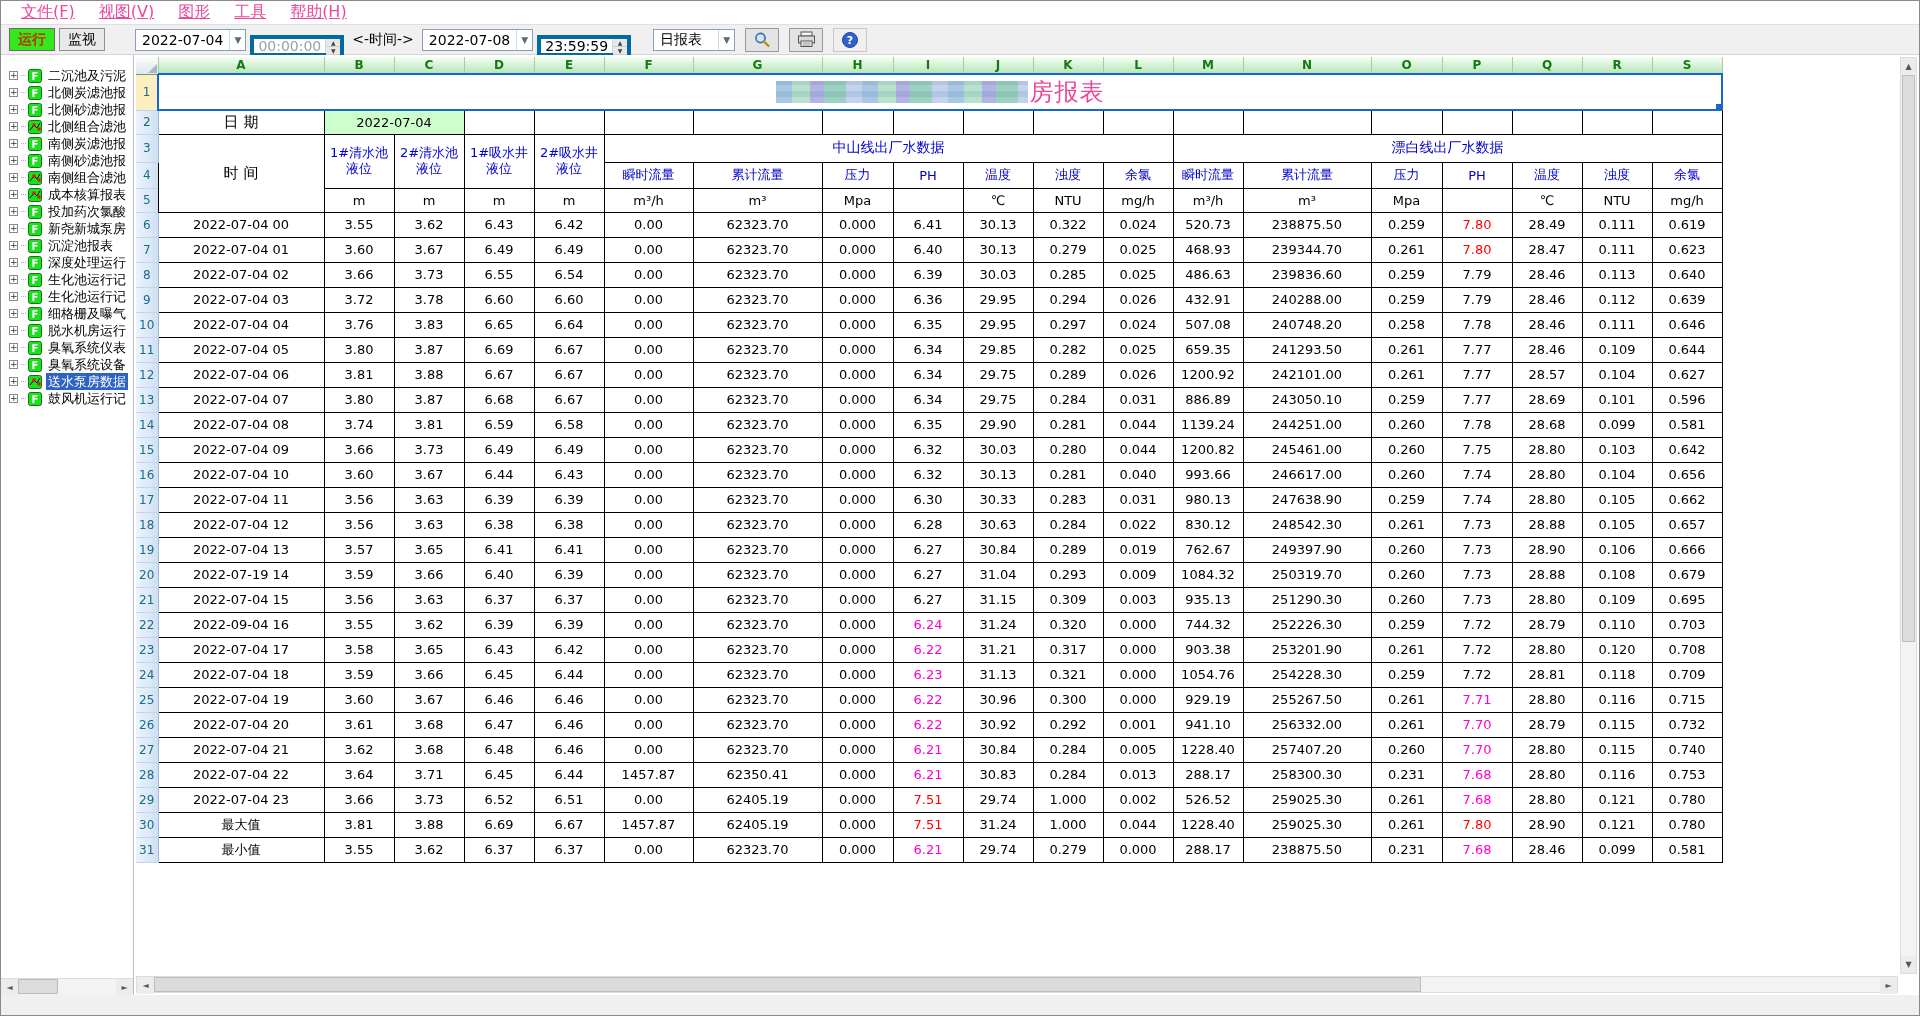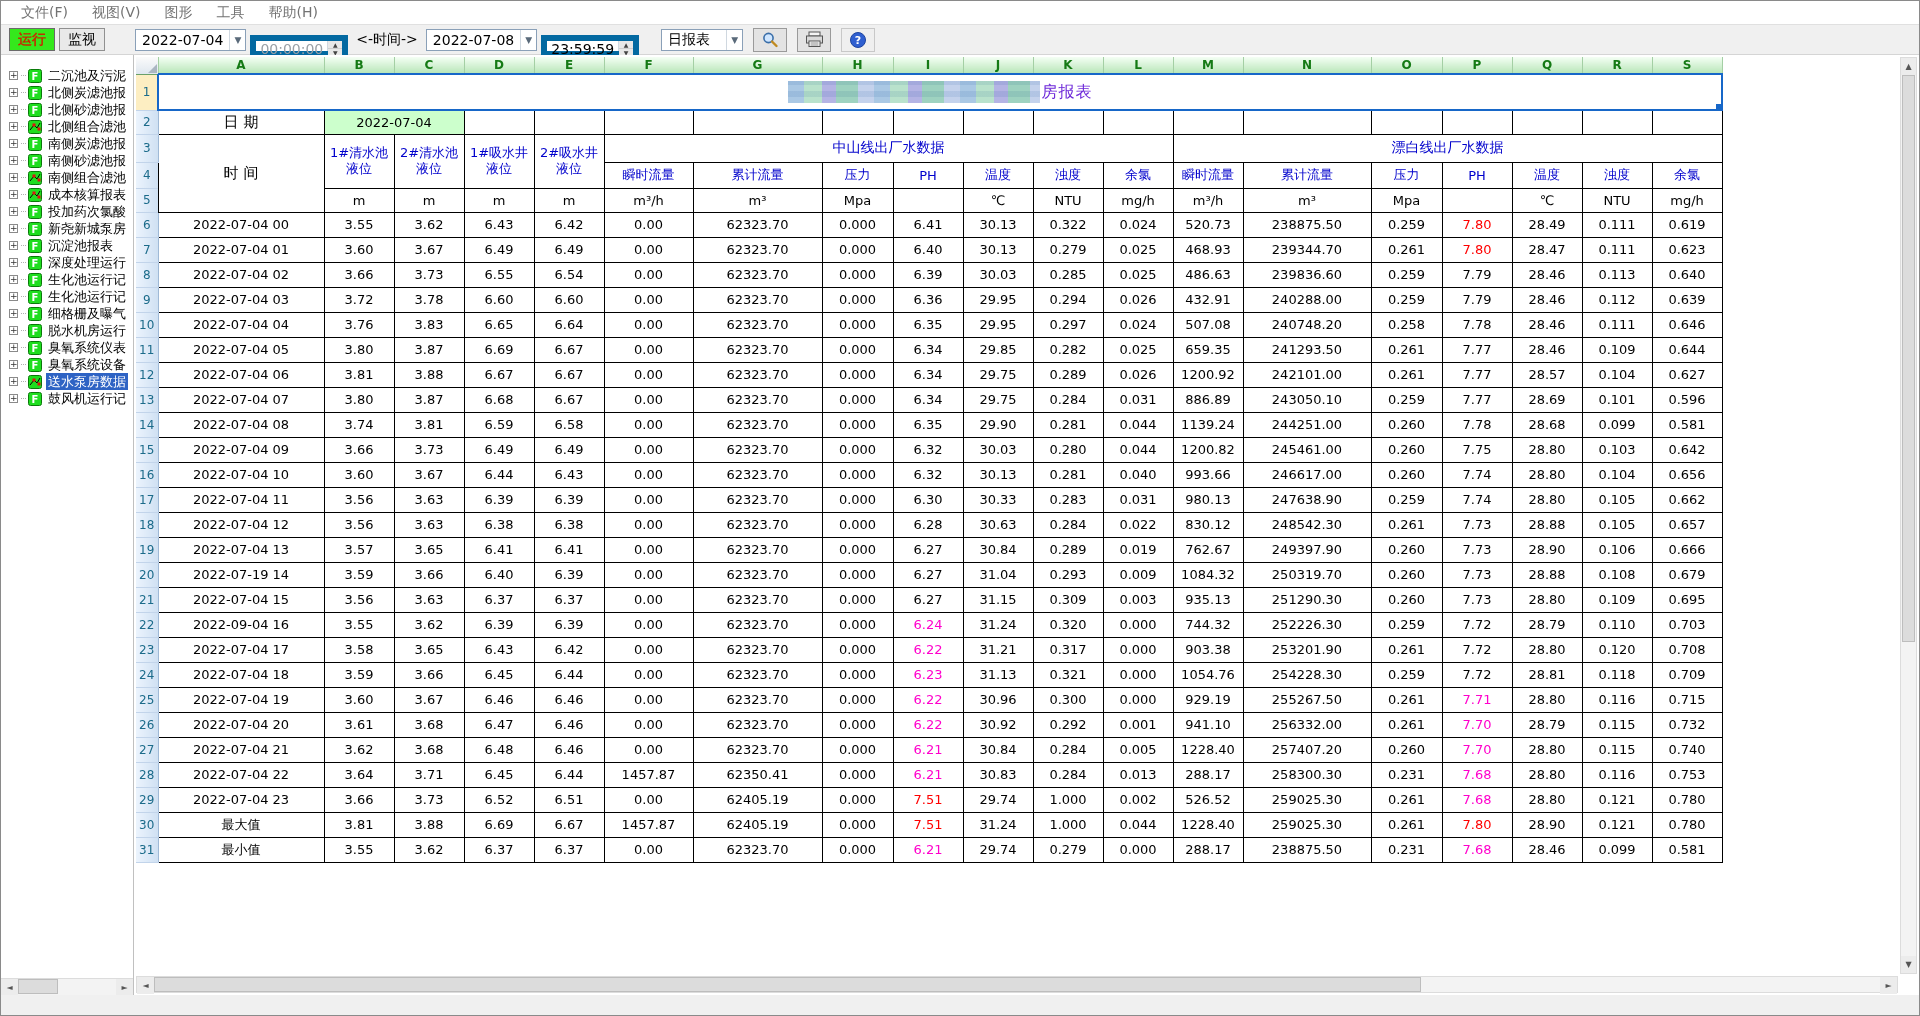--- a/index.html
+++ b/index.html
@@ -10,32 +10,32 @@
   
   .titlebar { height:24px; background:#ffffff; display:flex; align-items:center; border-bottom:1px solid #e8e8e8; }
   .appicon { width:16px; height:16px; margin:0 5px 0 6px; background:#d42020; color:#fff; font-size:7px; font-weight:bold;
     display:flex; align-items:center; justify-content:center; border-radius:2px; letter-spacing:0; }
   .apptitle { font-size:13px; color:#000; }
   .wincontrols { margin-left:auto; display:flex; height:100%; }
   .winbtn { width:40px; height:100%; display:flex; align-items:center; justify-content:center; font-size:12px; color:#333; cursor:default; }
 
   
   .menubar { height:24px; background:#ffffff; display:flex; align-items:center; padding-left:8px; border-bottom:1px solid #e0e0e0; }
-  .menu-item { padding:0 12px; font-size:14px; color:#737373; height:100%; display:flex; align-items:center; }
+  .menu-item { padding:0 12px; font-size:16px; color:#ec4899; height:100%; display:flex; align-items:center;text-decoration:underline; }
 
   
   .toolbar { height:30px; background:#f0f0f0; display:flex; align-items:center; padding-left:8px; border-bottom:1px solid #d5d5d5; gap:4px; }
   .tbtn { height:23px; min-width:44px; padding:0 8px; font-size:14px; background:#e9e9e9;
     border:1px solid #909090; display:flex; align-items:center; justify-content:center; }
   .tbtn.run { background:#35e81c; color:#c22f00; font-weight:bold; border-color:#6a6a6a; }
   .tspacer { width:22px; } .tspacer2 { width:14px; }
   .combo { height:22px; background:#fff; border:1px solid #8aa0b8; display:flex; align-items:center; font-size:14px; }
   .combo .val { padding:0 6px; white-space:nowrap; }
   .combo .arr { width:16px; height:100%; display:flex; align-items:center; justify-content:center; color:#5a6a7a; font-size:9px; border-left:1px solid #d0d8e0; }
-  .spin { height:22px; background:#fff; border:6px solid #0369a1; display:flex; align-items:flex-start; font-size:14px;margin-top:12px; }
+  .spin { height:22px; background:#fff; border:4px solid #0369a1; display:flex; align-items:center; font-size:14px;margin-top:12px; }
   .spin .val { padding:0 4px; }
   .spin .val.dis { color:#9aa0a6; }
   .spin .ud { width:15px; height:100%; display:flex; flex-direction:column; border-left:1px solid #d0d8e0; }
   .spin .ud span { flex:1; display:flex; align-items:center; justify-content:center; font-size:6px; color:#444; background:#e8e8e8; border-bottom:1px solid #cfcfcf; }
   .timelabel { font-size:14px; padding:0 4px; color:#000; }
   .iconbtn { width:34px; height:24px; background:#e3e3e3; border:1px solid #9a9a9a; display:flex; align-items:center; justify-content:center; margin-left:6px; }
 
   
   .content { display:flex; height:940px; }
   .sidebar { position:relative; width:133px; background:#ffffff; border-right:1px solid #c0c0c0; overflow:hidden; }
@@ -61,21 +61,21 @@
     border-right:1px solid #9fb9d6; border-bottom:1px solid #c2d4ea; }
   td.rn.sel { background:#fdeec2; }
   td.c { border:1px solid #000; text-align:center; font-size:13px; color:#000; }
   td.c.hdr { color:#0000cc; }
   td.c.hdr2 { color:#0000cc; font-size:13px; line-height:1.25;margin-top:31px; }
   td.titlecell { position:relative; border:2px solid #1767c8; text-align:center; vertical-align:middle; }
   td.titlecell .handle { position:absolute; right:0; bottom:0; width:5px; height:5px; background:#1767c8; }
   .mosaic { display:inline-block; vertical-align:middle; width:252px; height:22px; margin-right:2px;
     background:repeating-linear-gradient(90deg,#aac8e4 0 16px,#b9e2cc 16px 34px,#b4b4e4 34px 48px,#9ed2c0 48px 70px,#c4d2ec 70px 86px),
                repeating-linear-gradient(0deg,rgba(255,255,255,.35) 0 6px,rgba(160,190,220,.25) 6px 12px); background-blend-mode:multiply; }
-  .titletext { display:inline-block; vertical-align:middle; color:#6d28d9; font-size:16px; letter-spacing:1px; }
+  .titletext { display:inline-block; vertical-align:middle; color:#ec4899; font-size:24px; letter-spacing:1px; }
   td.datecell { background:#ccffcc; }
   td.c.vm { color:#ff00cc; }
   td.c.vr { color:#ff0000; }
 
   
   .vscroll { position:absolute; top:2px; right:2px; bottom:21px; width:17px; background:#f3f3f3; border:1px solid #dcdcdc; }
   .hscroll { position:absolute; left:2px; right:21px; bottom:2px; height:17px; background:#f3f3f3; border:1px solid #dcdcdc; display:flex; }
   .sb-arrow { width:17px; height:17px; flex:none; display:flex; align-items:center; justify-content:center; font-size:8px; color:#555; background:#ececec; }
   .vscroll .sb-arrow { width:15px; }
   .sb-thumb-v { position:absolute; left:1px; right:1px; top:17px; height:62%; background:#dcdcdc; border:1px solid #bdbdbd; }

